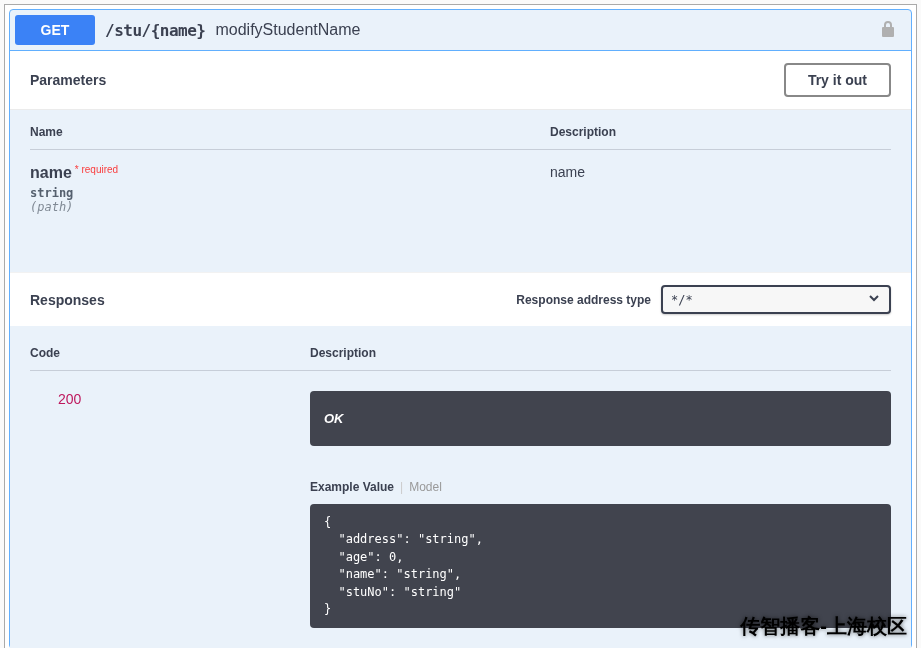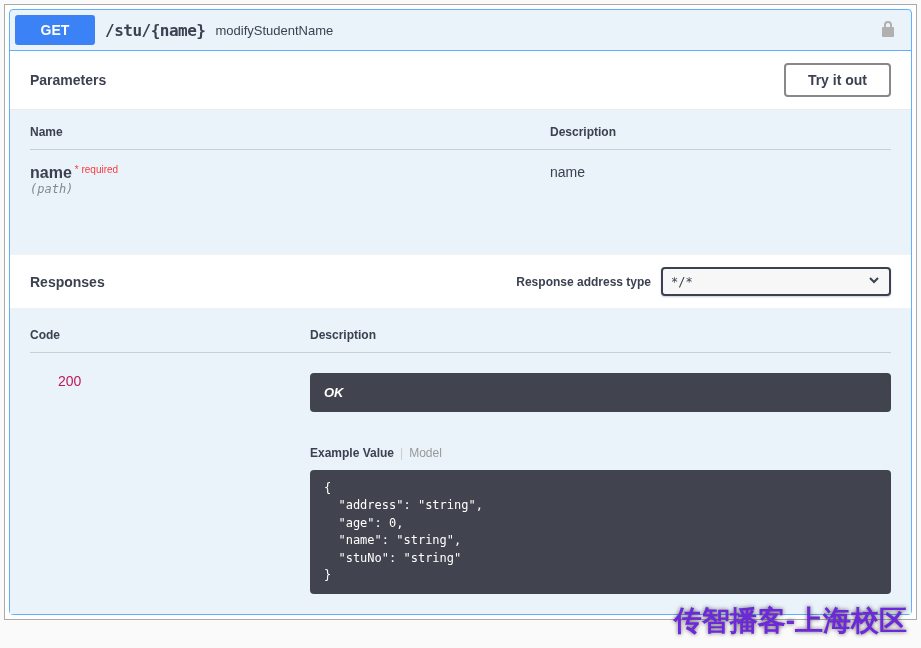--- a/index.html
+++ b/index.html
@@ -2,21 +2,21 @@
 <html><head>
 <meta charset="utf-8">
 <style>
 * { box-sizing: border-box; margin: 0; padding: 0; }
 body { font-family: -apple-system, BlinkMacSystemFont, "Segoe UI", sans-serif; background: #fafafa; padding: 4px; font-size: 14px; color: #3b4151; }
 .outer { border: 1px solid #aaa; background: #fff; padding: 4px; }
 .opblock { border: 1px solid #61affe; border-radius: 4px; background: #eaf2fa; }
 .opblock-summary { display: flex; align-items: center; padding: 5px; border-bottom: 1px solid #61affe; }
 .method-badge { background: #3b82f6; color: #fff; font-weight: 700; font-size: 14px; padding: 7px 0; width: 80px; text-align: center; border-radius: 3px; margin-right: 10px; }
 .path { font-family: Menlo, Consolas, monospace; font-size: 16px; font-weight: 600; color: #3b4151; letter-spacing: -0.5px; margin-right: 10px; }
-.op-desc { font-size: 13px; color: #3b4151; text-align: center; }
+.op-desc { font-size: 16px; color: #3b4151; text-align: center; }
 .lock { margin-left: auto; padding-right: 10px; color: #999; }
 .section { background: #fff; }
 .section-header { display: flex; align-items: center; padding: 12px 20px; border-bottom: 1px solid rgba(0,0,0,0.08); }
 .section-title { font-size: 14px; font-weight: 700; color: #3b4151; }
 .tryout-btn { margin-left: auto; background: #fff; border: 2px solid #888; border-radius: 4px; padding: 7px 22px; font-weight: 700; font-size: 14px; color: #3b4151; cursor: pointer; }
 .params-body { background: #eaf2fa; padding: 0 20px 50px 20px; }
 .param-table-head { display: flex; padding: 15px 0 10px 0; border-bottom: 1px solid rgba(59,65,81,0.2); font-size: 12px; font-weight: 700; color: #3b4151; }
 .col-name { width: 520px; }
 .col-desc { flex: 1; }
 .param-row { display: flex; padding: 14px 0 8px 0; }
@@ -28,27 +28,27 @@
 .resp-header { background: #fff; display: flex; align-items: center; padding: 12px 20px; border-top: 1px solid rgba(0,0,0,0.05); }
 .resp-header label { margin-left: auto; font-size: 12px; font-weight: 700; margin-right: 10px; }
 .content-type-wrap { border: 2px solid #3b4151; border-radius: 4px; padding: 4px 8px; min-width: 230px; display: flex; align-items: center; font-family: Menlo, Consolas, monospace; font-size: 12px; background: #f7f7f7; box-shadow: 0 1px 2px rgba(0,0,0,0.2); }
 .chev { margin-left: auto; }
 .resp-body { background: #eaf2fa; padding: 0 20px 20px 20px; }
 .resp-table-head { display: flex; padding: 20px 0 10px 0; border-bottom: 1px solid rgba(59,65,81,0.2); font-size: 12px; font-weight: 700; color: #3b4151; }
 .col-code { width: 280px; }
 .resp-row { display: flex; padding: 20px 0 0 0; }
 .code-val { font-size: 14px; color: #be185d; margin-left: 28px; }
 .desc-block { flex: 1; }
-.ok-bar { background: #41444e; color: #fff; border-radius: 4px; padding: 12px 14px; font-style: italic; font-weight: 700; font-size: 13px; }
+.ok-bar { background: #41444e; color: #fff; border-radius: 4px; padding: 20px 14px; font-style: italic; font-weight: 700; font-size: 13px; }
 .tabs { margin-top: 34px; font-size: 12px; }
 .tab-active { font-weight: 700; color: #3b4151; }
 .tab-sep { color: #ccc; margin: 0 6px; }
 .tab-inactive { color: #999; cursor: pointer; }
 .example-code { background: #41444e; color: #fff; border-radius: 4px; padding: 10px 14px; margin-top: 10px; font-family: Menlo, Consolas, monospace; font-size: 12px; white-space: pre; line-height: 1.45; }
-.watermark { position: fixed; bottom: 8px; right: 14px; color: #6d28d9; font-size: 28px; font-weight: 600; text-shadow: 0 0 4px rgba(0,0,0,0.6); pointer-events: none; font-family: Liberation Sans, sans-serif; }
+.watermark { position: fixed; bottom: 8px; right: 14px; color: #000000; font-size: 20px; font-weight: 600; text-shadow: 0 0 4px rgba(0,0,0,0.6); pointer-events: none; font-family: Liberation Sans, sans-serif; }
 </style>
 </head>
 <body>
 
 <div class="outer">
 <div class="opblock">
 
   <div class="opblock-summary">
     <span class="method-badge">GET</span>
     <span class="path">/stu/{name}</span>
@@ -68,20 +68,21 @@
   </div>
 
   <div class="params-body">
     <div class="param-table-head">
       <div class="col-name">Name</div>
       <div class="col-desc">Description</div>
     </div>
     <div class="param-row">
       <div class="col-name param-name-cell">
         <span class="pname">name</span><span class="required">* required</span>
+        <div class="ptype">string</div>
         <div class="ploc">(path)</div>
       </div>
       <div class="col-desc">
         <div class="pdesc">name</div>
       </div>
     </div>
   </div>
 
   <div class="resp-header">
     <span class="section-title">Responses</span>

